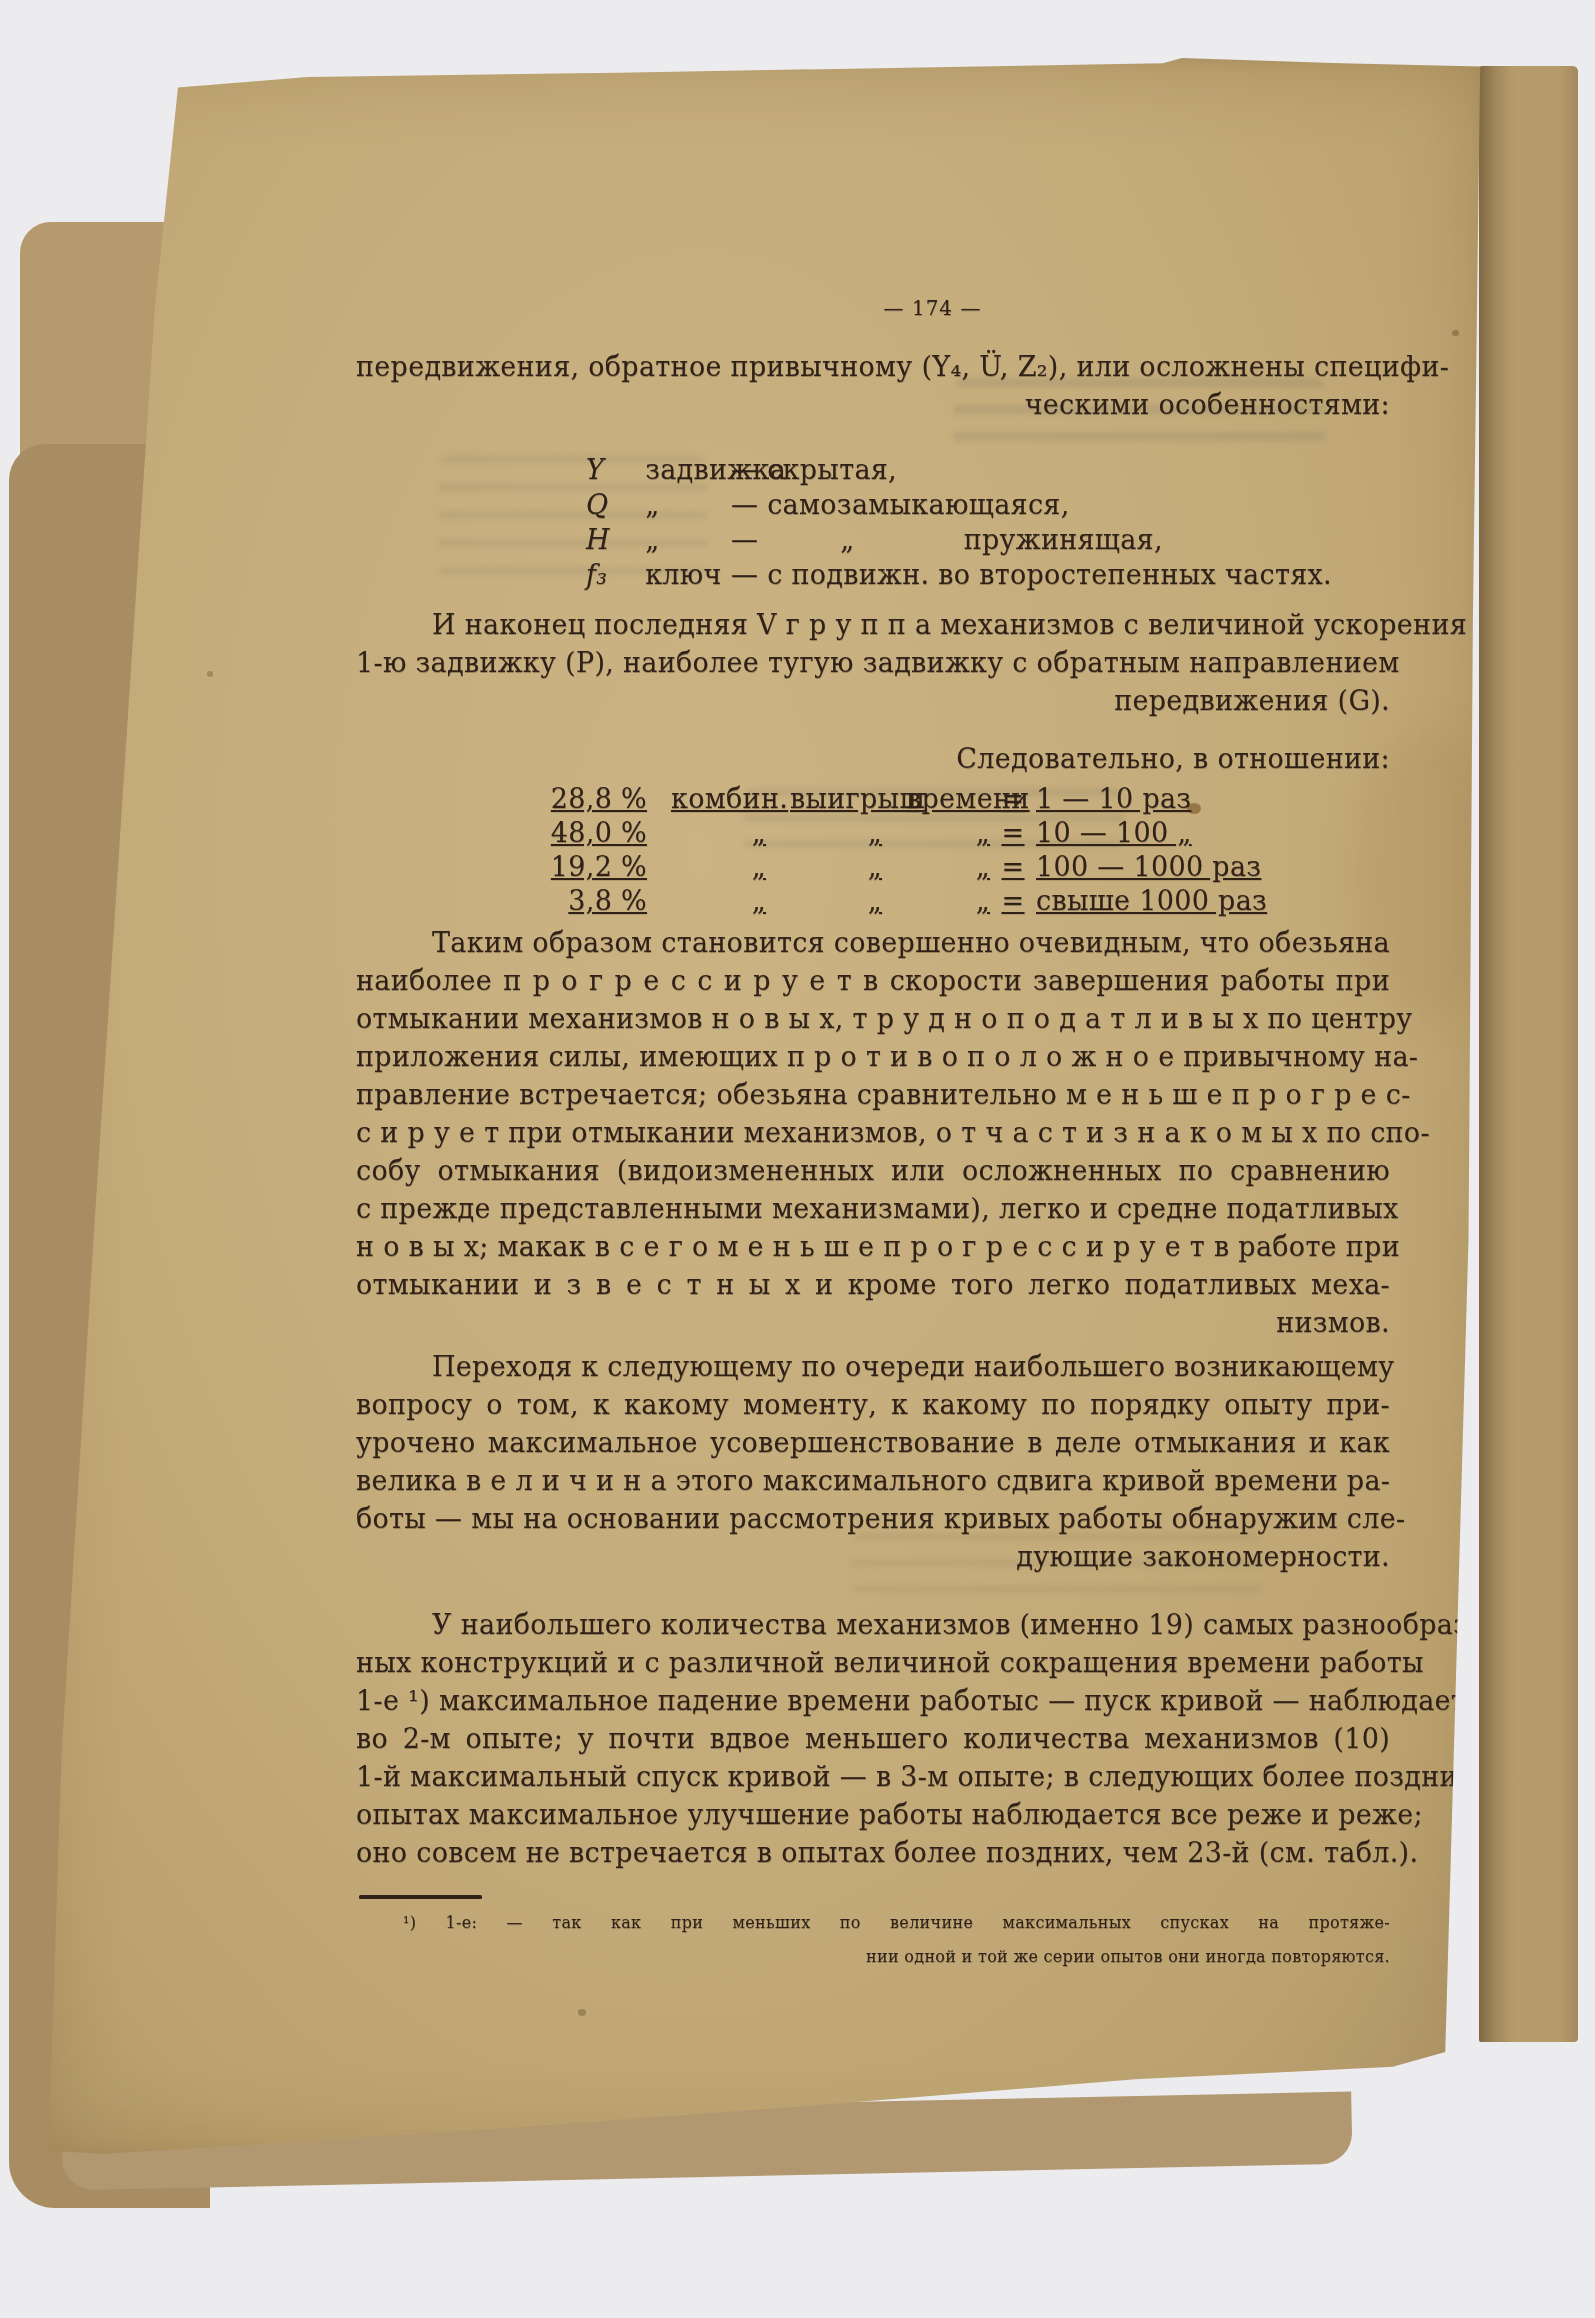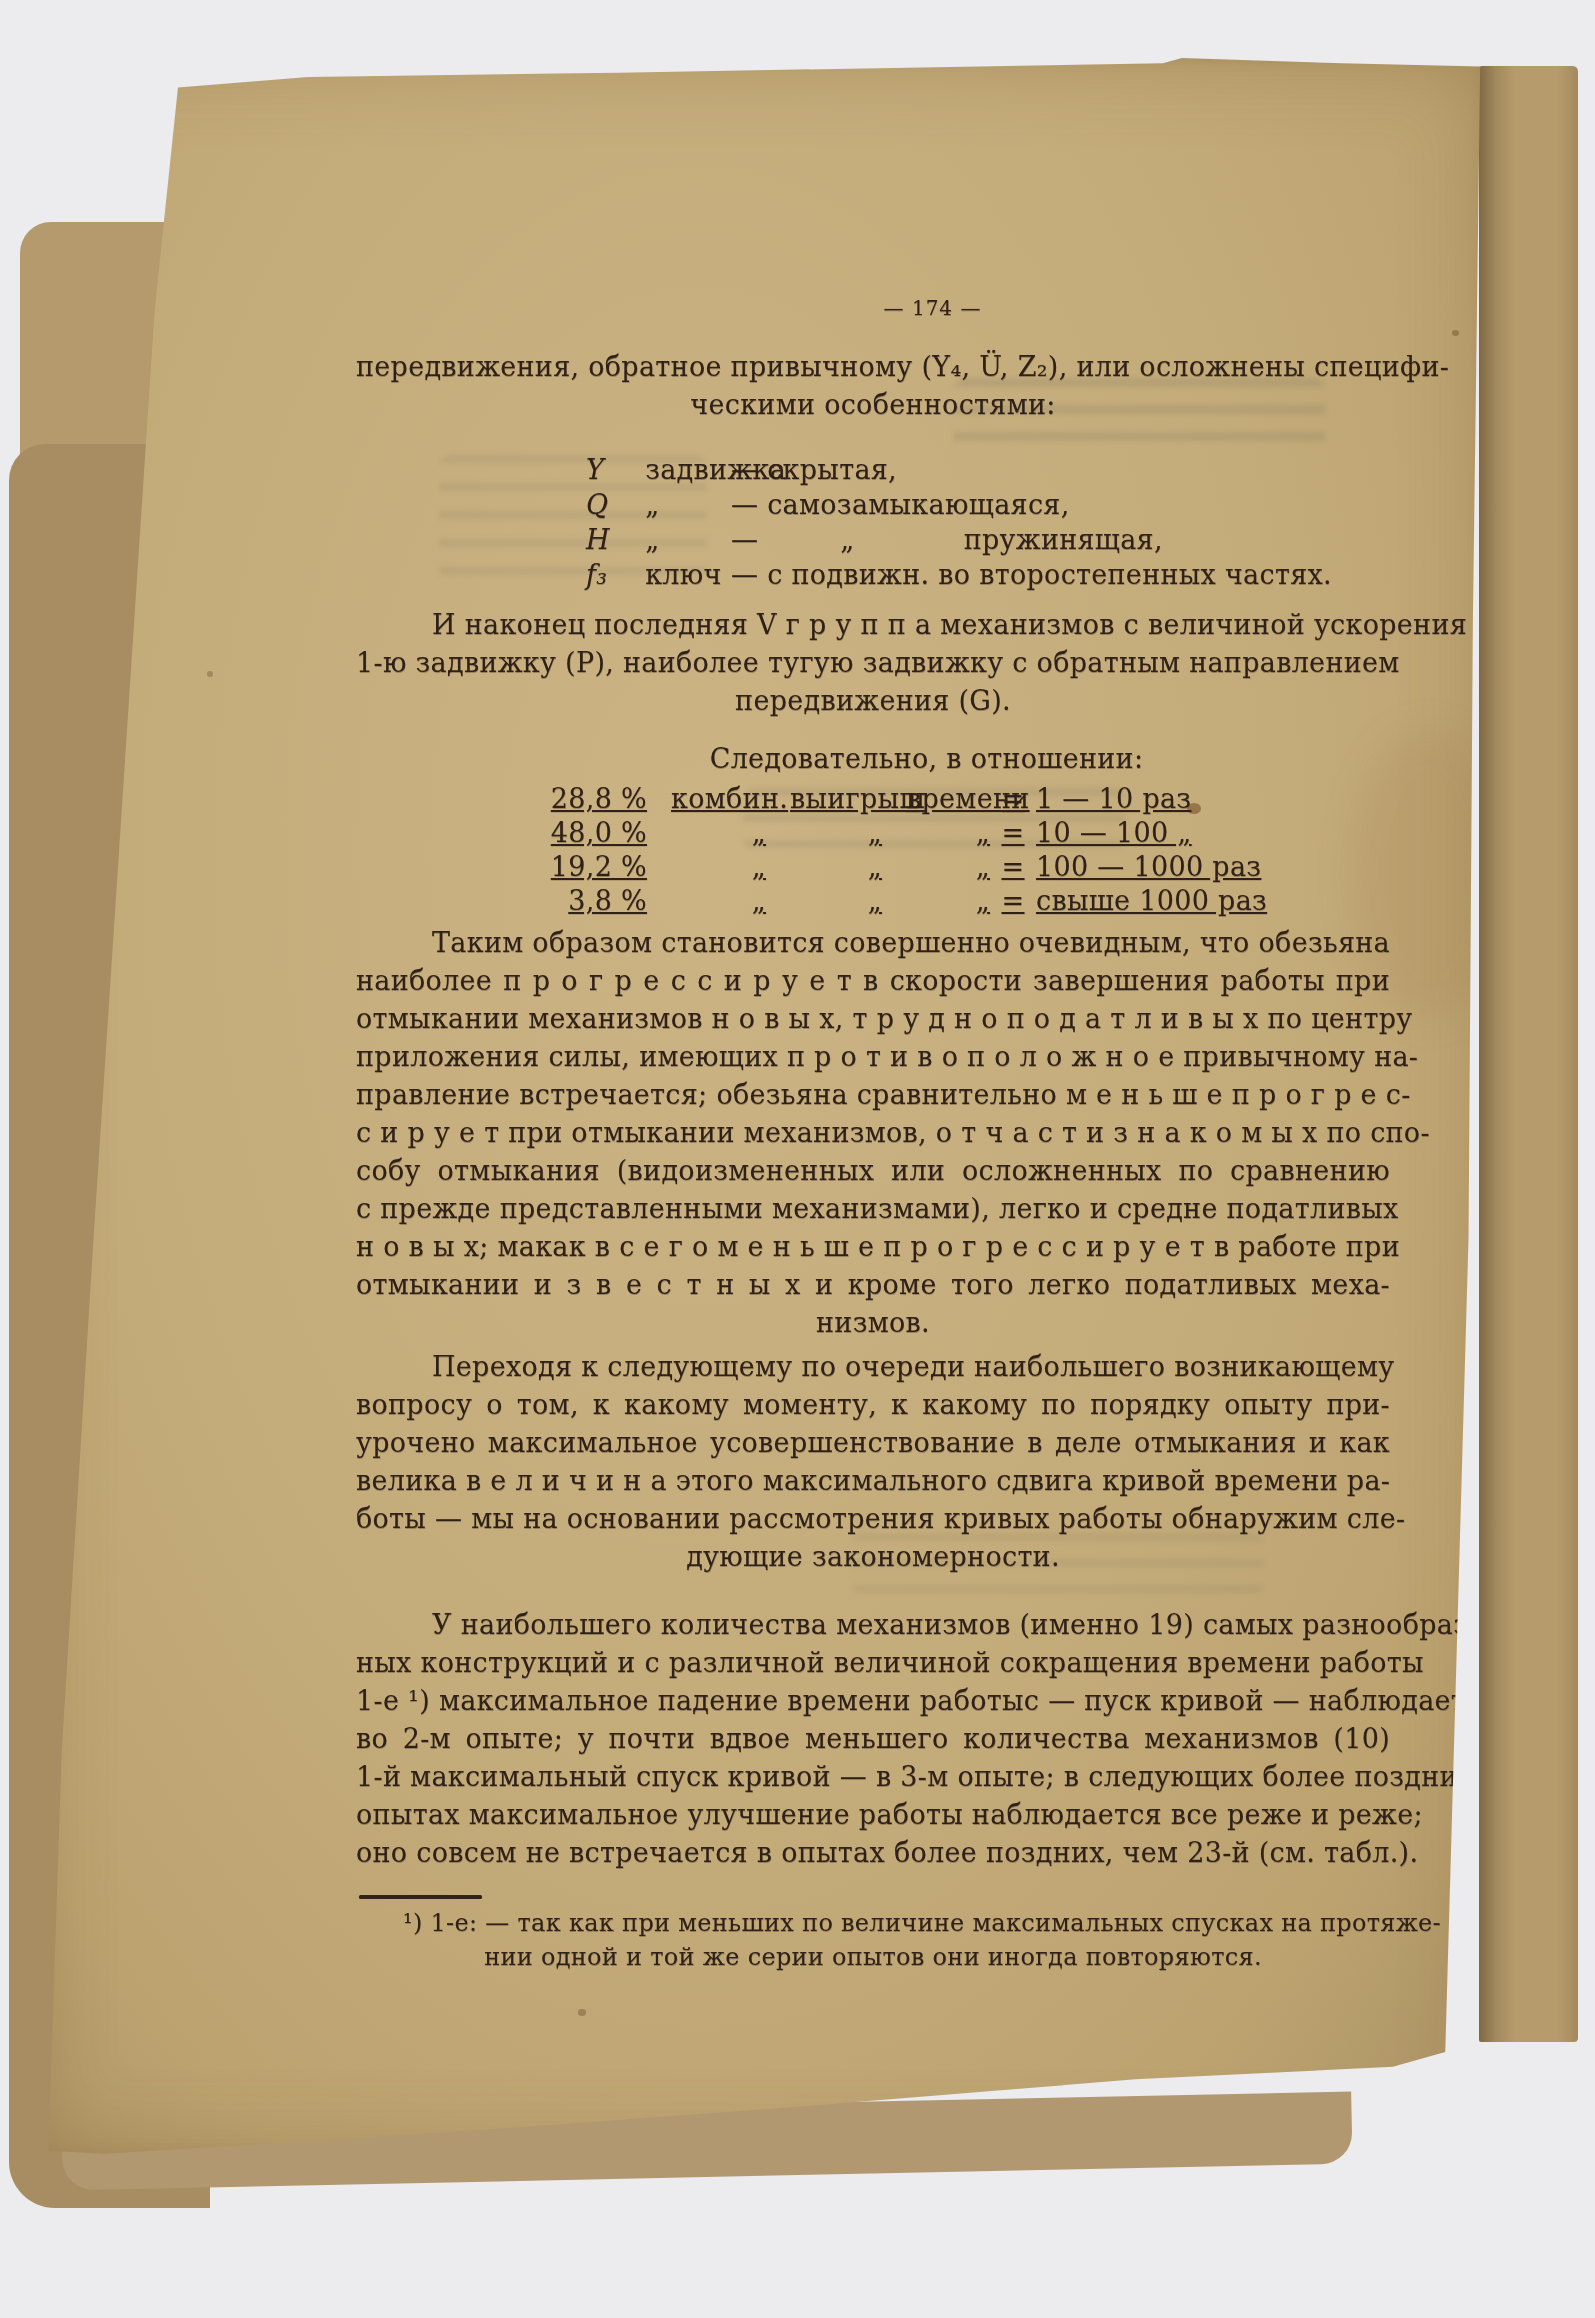--- a/index.html
+++ b/index.html
@@ -39,40 +39,40 @@
   }
   .page-inner{position:absolute;inset:0;
     box-shadow:inset 0 0 83px rgba(118,88,44,.33), inset 0 0 13.4px rgba(118,88,44,.22);}
   
   .text-col{
     position:absolute;left:325px;top:231px;width:1034px;
     color:#2f2118;font-size:27px;line-height:38px;letter-spacing:0.3px;
     text-shadow:0.3px 0.5px 0 rgba(47,33,24,.32);
   }
   .jline{white-space:nowrap;text-align:justify;text-align-last:justify;text-justify:inter-word;}
-  .lline{white-space:nowrap;text-align:center;}
+  .lline{white-space:nowrap;text-align:right;}
   .ind{text-indent:76px;}
   .page-num{text-align:center;padding-left:119px;font-size:20px;letter-spacing:1px;margin-bottom:20.6px;}
   .block-intro{margin-top:7.2px;}
   .mech-list{margin:28px 0 14.4px 230px;}
   .mech-row{display:grid;grid-template-columns:52px 93px auto;line-height:35px;}
   .mech-sym{font-style:italic;}
   .mech-name{padding-left:7.2px;}
   .group-para{margin-top:0;}
   .ratio-intro{margin-top:20px;margin-left:31px;text-indent:76px;}
   .ratio-table{margin:4.1px 0 6.2px 178px;}
   .ratio-row{display:grid;grid-template-columns:113px 119px 116px 108px 46px auto;line-height:34px;text-decoration:underline;}
   .rt-pct{text-align:right;}
   .rt-c{text-align:right;margin-left:24px;}
   .rt-eq{text-align:center;}
   .analysis-para{margin-top:6.2px;}
   .transition-para{margin-top:6.2px;}
   .findings-para{margin-top:30px;}
   .footnote-rule{margin:23px 0 0 3.1px;width:123px;height:3.1px;background:#31221a;border-radius:1.5px;}
-  .footnote{margin-top:7.2px;font-size:24px;line-height:34px;}
+  .footnote{margin-top:7.2px;font-size:16px;line-height:34px;}
   .fn-ind{text-indent:47px;}
   
   .bleed{position:absolute;filter:blur(2.6px);border-radius:12.4px;}
   .bleed1{left:923px;top:320px;width:371px;height:77px;
     background:repeating-linear-gradient(180deg, rgba(100,108,88,.17) 0 9.3px, rgba(0,0,0,0) 9.3px 27px);}
   .bleed2{left:408px;top:397px;width:268px;height:129px;
     background:repeating-linear-gradient(180deg, rgba(100,108,88,.12) 0 8.3px, rgba(0,0,0,0) 8.3px 28px);}
   .bleed3{left:712px;top:730px;width:382px;height:62px;
     background:repeating-linear-gradient(180deg, rgba(100,108,88,.14) 0 8.3px, rgba(0,0,0,0) 8.3px 26px);}
   .bleed4{left:820px;top:1475px;width:413px;height:62px;

